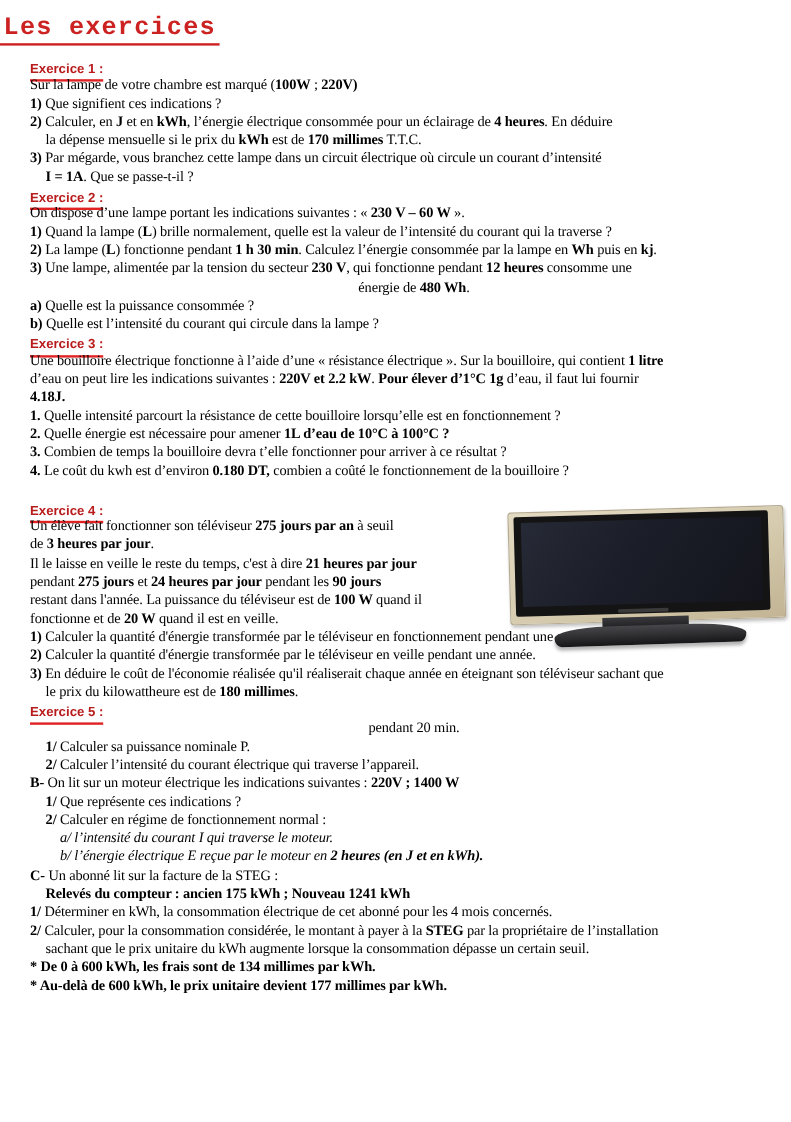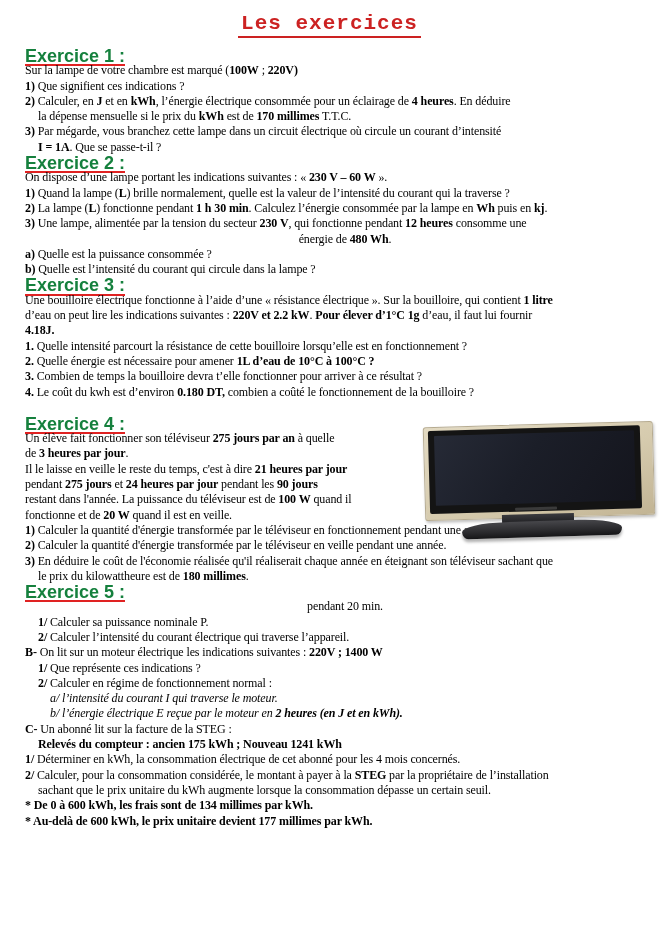--- a/index.html
+++ b/index.html
@@ -11,21 +11,20 @@
     overflow: hidden;
     font-family: "Liberation Serif", serif;
     color: #000000;
   }
   
   #title-wrap {
     position: absolute;
     top: 12px;
     left: 0;
     width: 659px;
-    text-align: center;
   }
   #page-title {
     display: inline-block;
     font-family: "Liberation Mono", "DejaVu Sans Mono", monospace;
     font-weight: bold;
     font-size: 21px;
     letter-spacing: 1px;
     color: #cc2222;
     border-bottom: 2px solid #cc2222;
     padding: 0 3px 1px 3px;
@@ -36,23 +35,23 @@
     top: 48px;
     left: 25px;
     width: 620px;
   }
   .exercise { margin: 0; }
   .exercise.gap-before { margin-top: 16px; }
   .ex-header {
     display: inline-block;
     font-family: "Liberation Sans", sans-serif;
     font-weight: bold;
-    font-size: 18px;
+    font-size: 11px;
     line-height: 15.3px;
-    color: #15803d;
+    color: #b91c1c;
     border-bottom: 2px solid #e02222;
     margin-bottom: 0px;
     text-align: right;
   }
   .ex-header-row { height: 15.3px; }
   .line {
     font-size: 12px;
     line-height: 15.3px;
     height: 15.3px;
     white-space: nowrap;
@@ -152,21 +151,21 @@
         <div class="line ind0"><span>Une bouilloire électrique fonctionne à l’aide d’une « résistance électrique ». Sur la bouilloire, qui contient </span><span class="b">1 litre</span></div>
         <div class="line ind0"><span>d’eau on peut lire les indications suivantes : </span><span class="b">220V et 2.2 kW</span><span>. </span><span class="b">Pour élever d’1°C 1g</span><span> d’eau, il faut lui fournir</span></div>
         <div class="line ind0"><span class="b">4.18J.</span></div>
         <div class="line ind0"><span class="b">1.</span><span> Quelle intensité parcourt la résistance de cette bouilloire lorsqu’elle est en fonctionnement ?</span></div>
         <div class="line ind0"><span class="b">2.</span><span> Quelle énergie est nécessaire pour amener </span><span class="b">1L d’eau de 10°C à 100°C ?</span></div>
         <div class="line ind0"><span class="b">3.</span><span> Combien de temps la bouilloire devra t’elle fonctionner pour arriver à ce résultat ?</span></div>
         <div class="line ind0"><span class="b">4.</span><span> Le coût du kwh est d’environ </span><span class="b">0.180 DT,</span><span> combien a coûté le fonctionnement de la bouilloire ?</span></div>
       </section>
       <section class="exercise gap-before">
         <div class="ex-header-row"><span class="ex-header">Exercice 4 :</span></div>
-        <div class="line ind0"><span>Un élève fait fonctionner son téléviseur </span><span class="b">275 jours par an</span><span> à quelle</span></div>
+        <div class="line ind0"><span>Un élève fait fonctionner son téléviseur </span><span class="b">275 jours par an</span><span> à seuil</span></div>
         <div class="line ind0"><span>de </span><span class="b">3 heures par jour</span><span>.</span></div>
         <div class="line ind0"><span>Il le laisse en veille le reste du temps, c'est à dire </span><span class="b">21 heures par jour</span></div>
         <div class="line ind0"><span>pendant </span><span class="b">275 jours</span><span> et </span><span class="b">24 heures par jour</span><span> pendant les </span><span class="b">90 jours</span></div>
         <div class="line ind0"><span>restant dans l'année. La puissance du téléviseur est de </span><span class="b">100 W</span><span> quand il</span></div>
         <div class="line ind0"><span>fonctionne et de </span><span class="b">20 W</span><span> quand il est en veille.</span></div>
         <div class="line ind0"><span class="b">1)</span><span> Calculer la quantité d'énergie transformée par le téléviseur en  fonctionnement pendant une année.</span></div>
         <div class="line ind0"><span class="b">2)</span><span> Calculer la quantité d'énergie transformée par le téléviseur en veille pendant une année.</span></div>
         <div class="line ind0"><span class="b">3)</span><span> En déduire le coût de l'économie réalisée qu'il réaliserait chaque année en éteignant son téléviseur sachant que</span></div>
         <div class="line ind1"><span>le prix du kilowattheure est de </span><span class="b">180 millimes</span><span>.</span></div>
       </section>

